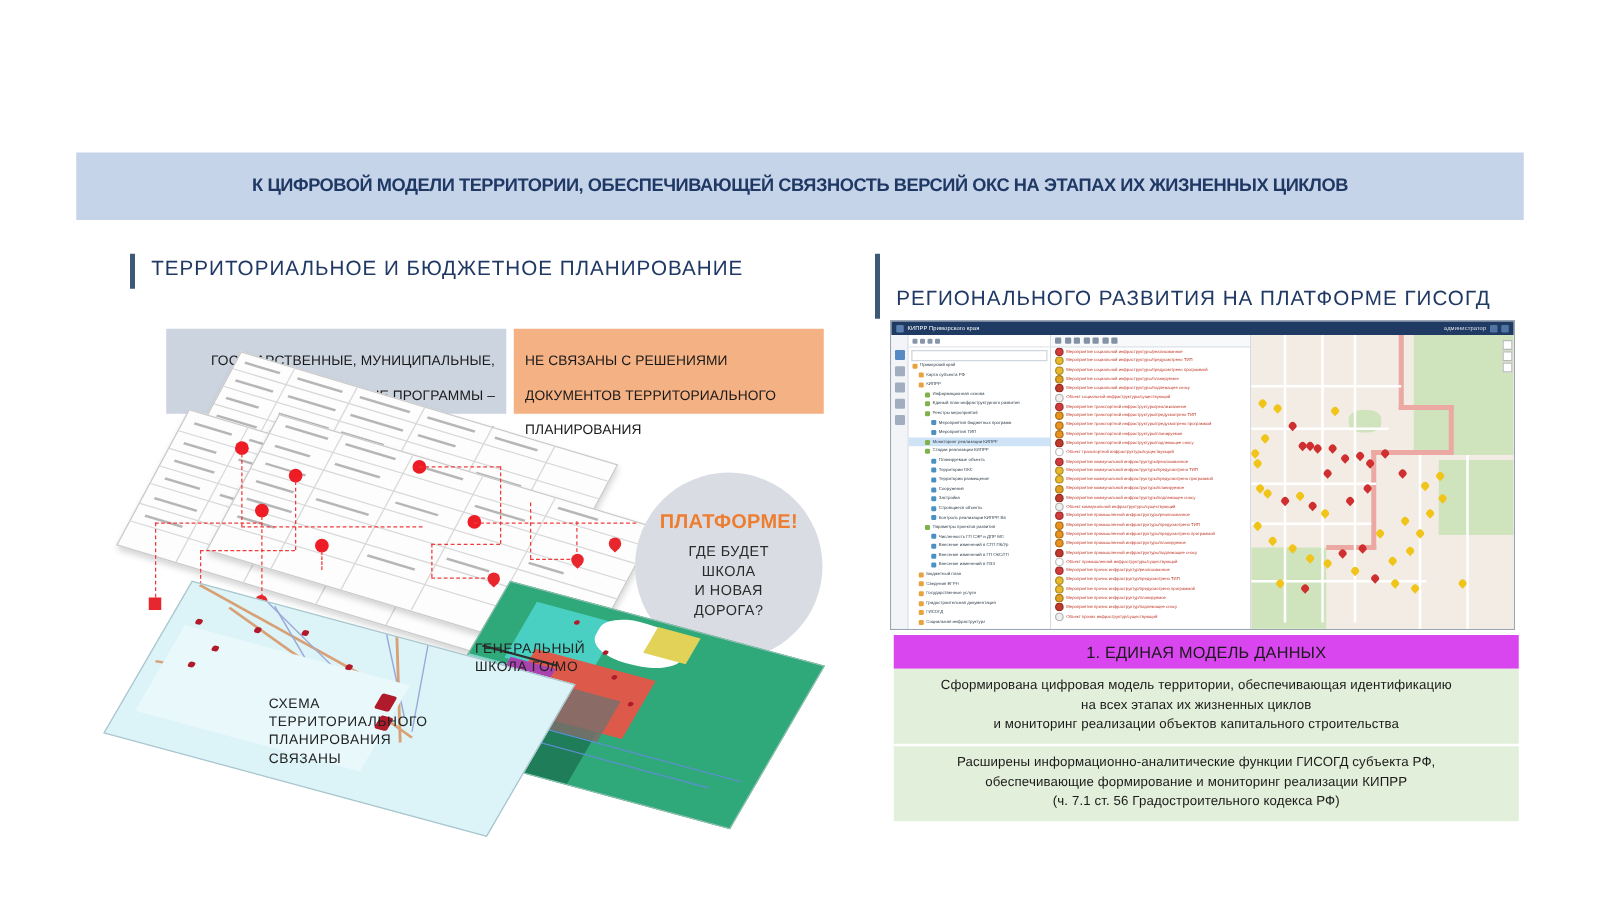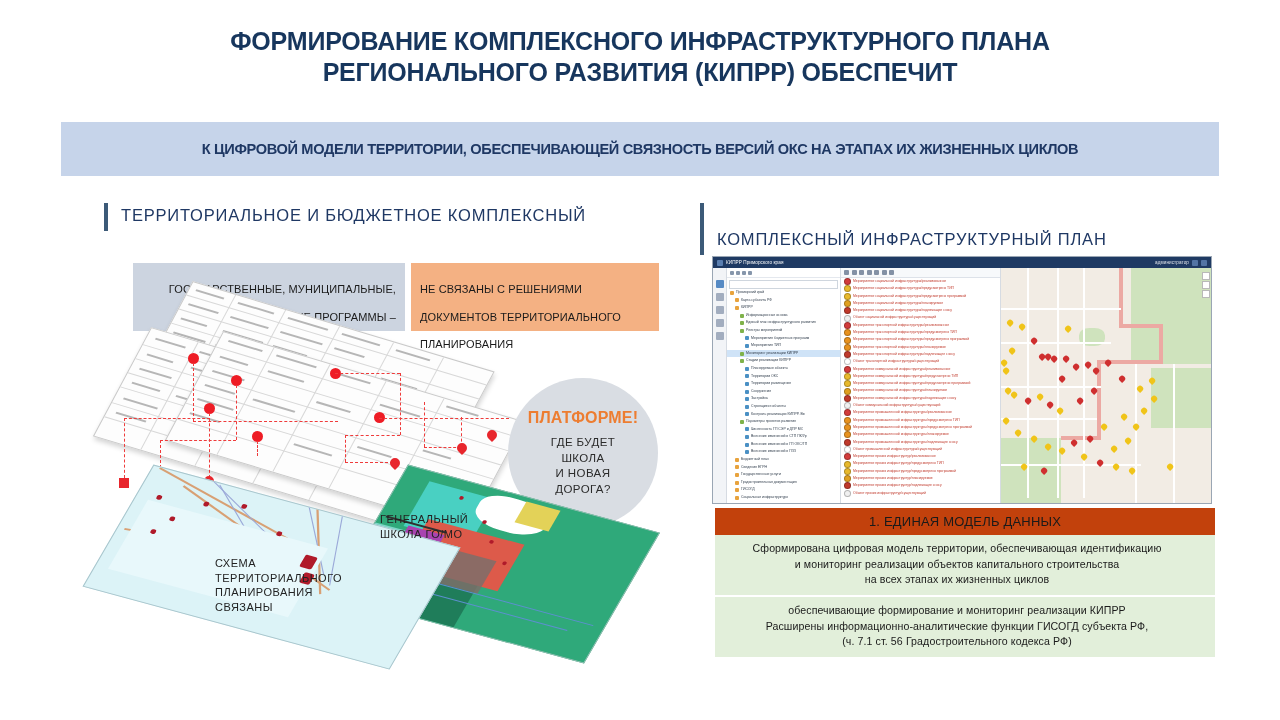--- a/index.html
+++ b/index.html
@@ -209,56 +209,51 @@
   .bigroad{position:absolute;background:#eca9a3;}
   .pin{position:absolute;width:5.5px;height:5.5px;border-radius:50% 50% 50% 50%;}
   .pin.red{background:#cf2f2f;}
   .pin.yel{background:#f0c419;}
   .zoomctl{position:absolute;right:3px;top:4px;width:6px;}
   .zoomctl div{width:6px;height:6px;background:#fff;border:0.5px solid #b9b9b9;margin-bottom:1px;}
 
   
   .gbox{position:absolute;left:715px;width:500px;}
   .gbox .ghead{
-    background:#c2410c;color:#1a1a1a;font-size:13px;text-align:center;
+    background:#d946ef;color:#1a1a1a;font-size:13px;text-align:center;
     padding:6px 0;letter-spacing:.2px;
   }
   .gbox .gbody{
     background:#e2efda;color:#1a1a1a;font-size:10.6px;line-height:15.5px;
     text-align:center;padding:6px 24px 7px 8px;box-sizing:border-box;letter-spacing:.1px;
   }
   .gbox .gbody span{display:block;}
   #gbox1{top:508px;}
   #gbox2{top:597px;}
 </style>
 </head>
 <body>
 
 <div class="slide">
 
-  <div class="title">
-    <span>ФОРМИРОВАНИЕ КОМПЛЕКСНОГО ИНФРАСТРУКТУРНОГО ПЛАНА</span>
-    <span class="l2">РЕГИОНАЛЬНОГО РАЗВИТИЯ (КИПРР) ОБЕСПЕЧИТ</span>
-  </div>
 
   <div class="banner">
     <div class="banner-text">
       <span>К ЦИФРОВОЙ МОДЕЛИ ТЕРРИТОРИИ, ОБЕСПЕЧИВАЮЩЕЙ СВЯЗНОСТЬ ВЕРСИЙ ОКС НА ЭТАПАХ ИХ ЖИЗНЕННЫХ ЦИКЛОВ</span>
     </div>
   </div>
 
   <div class="colhead" id="col-left-head">
     <div class="bar"></div>
-    <div class="htxt">ТЕРРИТОРИАЛЬНОЕ  И БЮДЖЕТНОЕ  КОМПЛЕКСНЫЙ</div>
+    <div class="htxt">ТЕРРИТОРИАЛЬНОЕ  И БЮДЖЕТНОЕ  ПЛАНИРОВАНИЕ</div>
   </div>
 
   <div class="colhead" id="col-right-head">
     <div class="bar"></div>
     <div class="htxt">
-      <span style="display:block">КОМПЛЕКСНЫЙ  ИНФРАСТРУКТУРНЫЙ  ПЛАН</span>
       <span style="display:block">РЕГИОНАЛЬНОГО  РАЗВИТИЯ  НА ПЛАТФОРМЕ ГИСОГД</span>
     </div>
   </div>
 
   <div class="infobox" id="box-gray">
     <span class="ln">ГОСУДАРСТВЕННЫЕ,  МУНИЦИПАЛЬНЫЕ,</span>
     <span class="ln">ИНВЕСТИЦИОННЫЕ  ПРОГРАММЫ –</span>
     <span class="ln">инструмент  финансового  планирования</span>
   </div>
 
@@ -818,26 +813,26 @@
           <div></div>
         </div>
       </div>
     </div>
   </div>
 
   <div class="gbox" id="gbox1">
     <div class="ghead">1. ЕДИНАЯ МОДЕЛЬ ДАННЫХ</div>
     <div class="gbody">
       <span>Сформирована  цифровая  модель  территории,  обеспечивающая  идентификацию</span>
+      <span>на  всех  этапах  их  жизненных  циклов</span>
       <span>и  мониторинг  реализации  объектов  капитального  строительства</span>
-      <span>на  всех  этапах  их  жизненных  циклов</span>
     </div>
   </div>
 
   <div class="gbox" id="gbox2">
     <div class="gbody">
+      <span>Расширены  информационно-аналитические   функции  ГИСОГД  субъекта  РФ,</span>
       <span>обеспечивающие  формирование  и  мониторинг  реализации  КИПРР</span>
-      <span>Расширены  информационно-аналитические   функции  ГИСОГД  субъекта  РФ,</span>
       <span>(ч. 7.1 ст. 56 Градостроительного  кодекса  РФ)</span>
     </div>
   </div>
 
 </div>
 
 </body></html>

